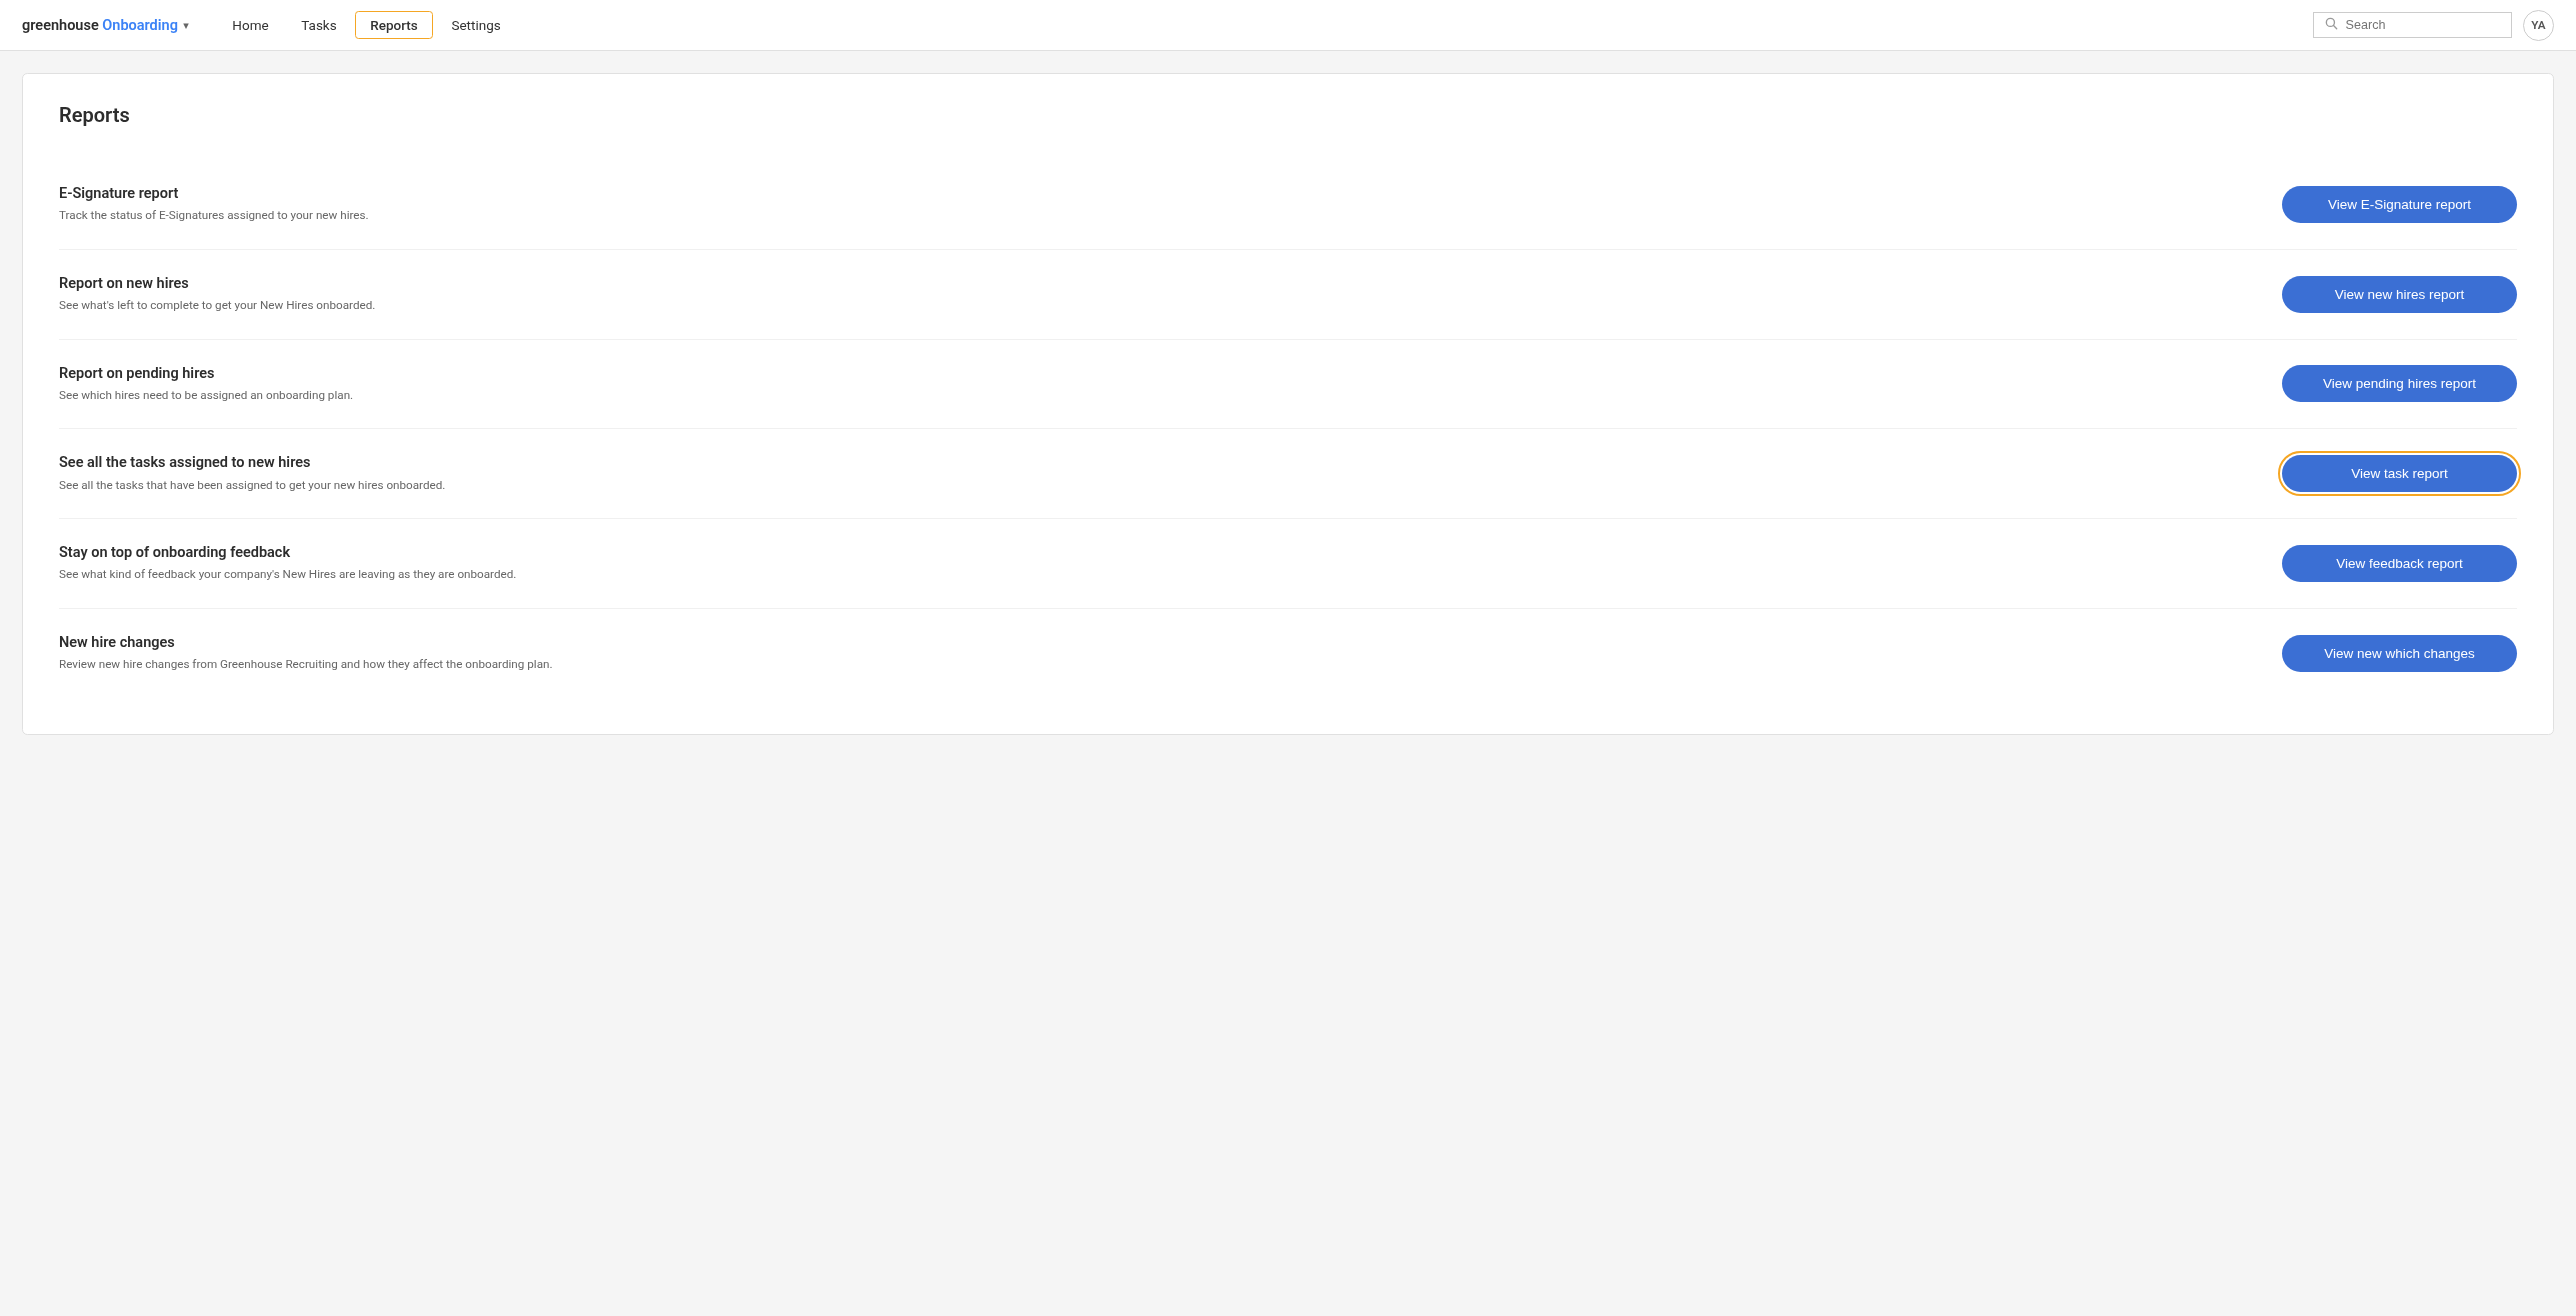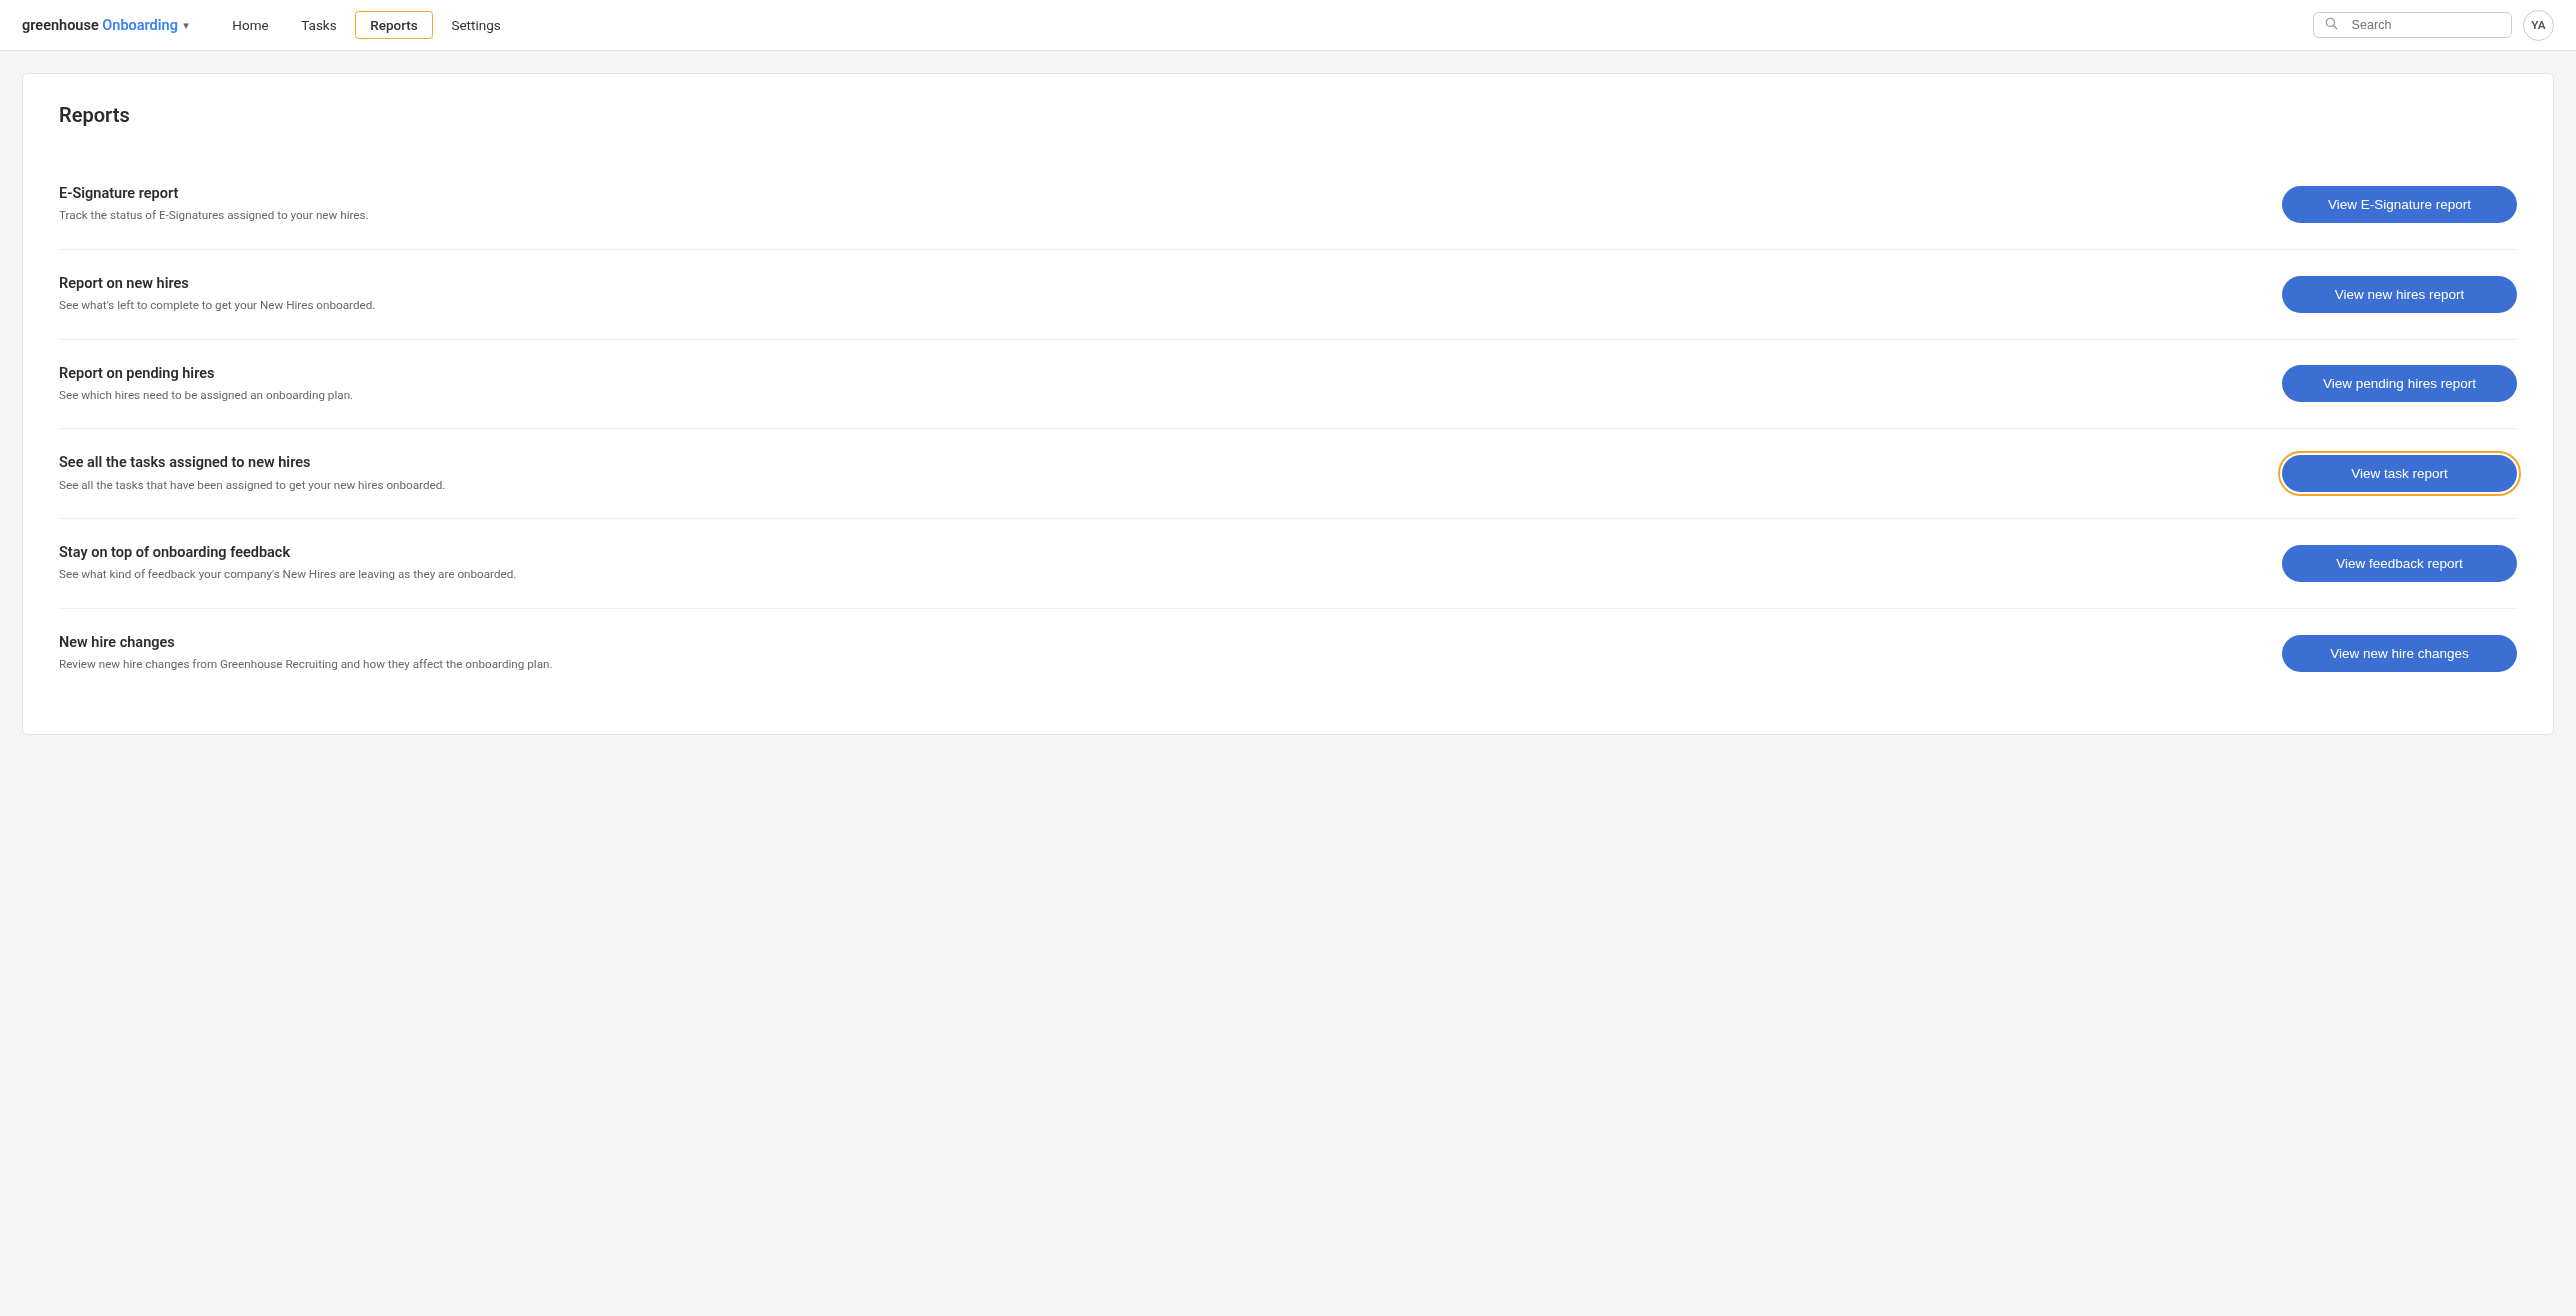--- a/index.html
+++ b/index.html
@@ -77,25 +77,25 @@
     .nav-right {
       display: flex;
       align-items: center;
       gap: 11px;
     }
 
     .search-box {
       display: flex;
       align-items: center;
       border: 0.9px solid #ccc;
-      border-radius: 6px;
+      border-radius: 0;
       padding: 4.5px 11px;
       background: #fff;
       width: 199px;
-      gap: 14px;
+      gap: 8px;
     }
 
     .search-icon-svg {
       color: #999;
       font-size: 12.6px;
     }
 
     .search-input {
       border: none;
       outline: none;
@@ -262,18 +262,18 @@
             <div class="report-title">Stay on top of onboarding feedback</div>
             <div class="report-desc">See what kind of feedback your company's New Hires are leaving as they are onboarded.</div>
           </div>
           <button class="report-btn">View feedback report</button>
         </div>
         <div class="report-row">
           <div class="report-info">
             <div class="report-title">New hire changes</div>
             <div class="report-desc">Review new hire changes from Greenhouse Recruiting and how they affect the onboarding plan.</div>
           </div>
-          <button class="report-btn">View new hire changes</button>
+          <button class="report-btn">View new which changes</button>
         </div>
       </div>
   </div>
 </main>
 
 
 </body></html>

